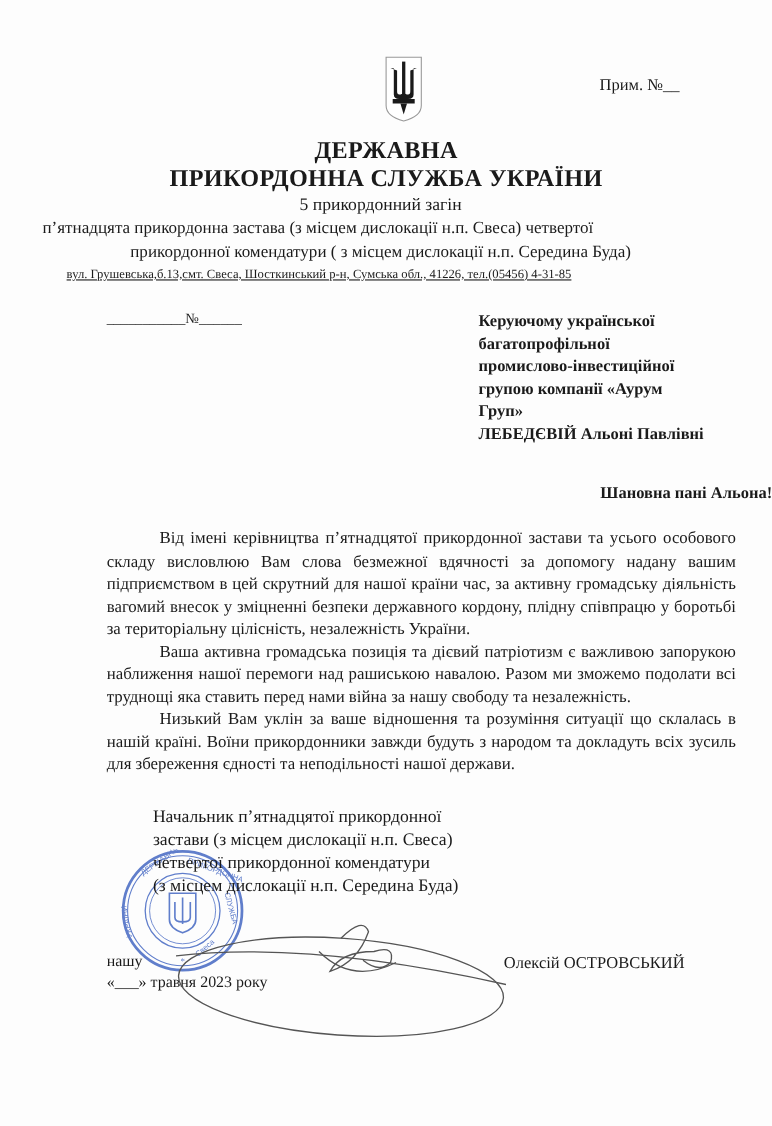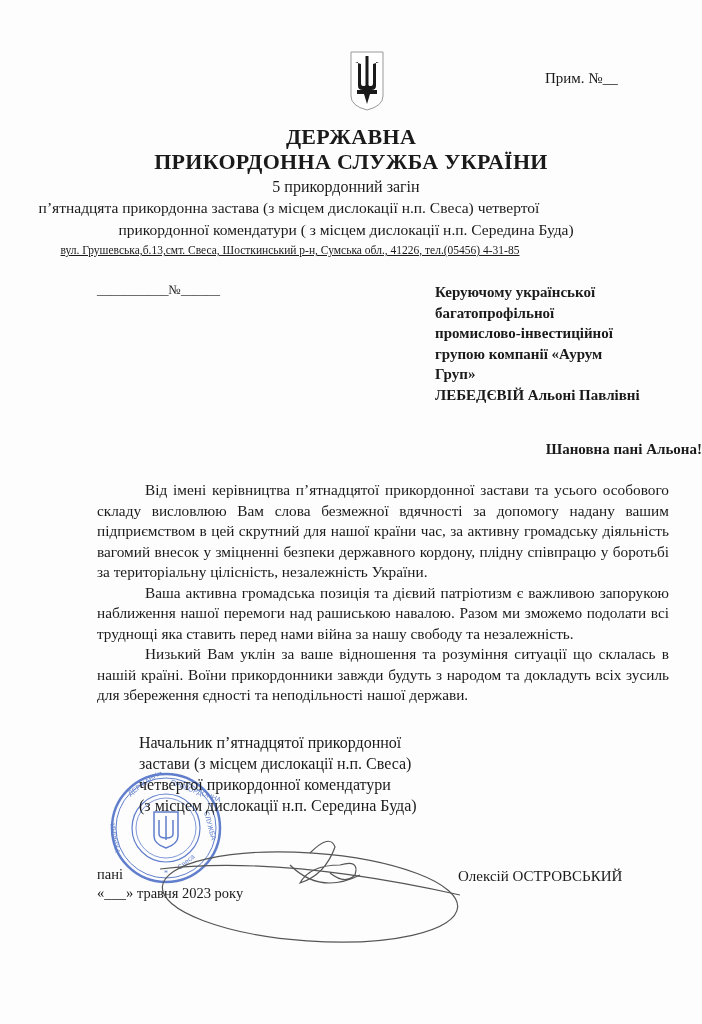--- a/index.html
+++ b/index.html
@@ -90,21 +90,21 @@
   </g>
   <text x="54" y="104" fill="#3a5fbf" font-size="8">*</text>
 </svg>
 
 <div class="abs sign">
   <div>Начальник п’ятнадцятої прикордонної</div>
   <div>застави (з місцем дислокації н.п. Свеса)</div>
   <div>четвертої прикордонної комендатури</div>
   <div>(з місцем дислокації н.п. Середина Буда)</div>
 </div>
-<div class="abs rank">пані</div>
+<div class="abs rank">нашу</div>
 <div class="abs date">«___» травня 2023 року</div>
 <div class="abs name">Олексій ОСТРОВСЬКИЙ</div>
 
 <svg class="abs sig" viewBox="0 0 300 110">
   <g fill="none" stroke="#555" stroke-width="1.2">
     <ellipse cx="150" cy="62" rx="148" ry="44" transform="rotate(4 150 62)"></ellipse>
     <path d="M0 34 Q120 20 300 60"></path>
     <path d="M150 18 Q170 -2 175 12 Q165 40 140 48 Q150 30 180 30 Q200 24 195 40 Q185 50 170 38"></path>
     <path d="M130 30 Q160 60 200 40"></path>
   </g>

